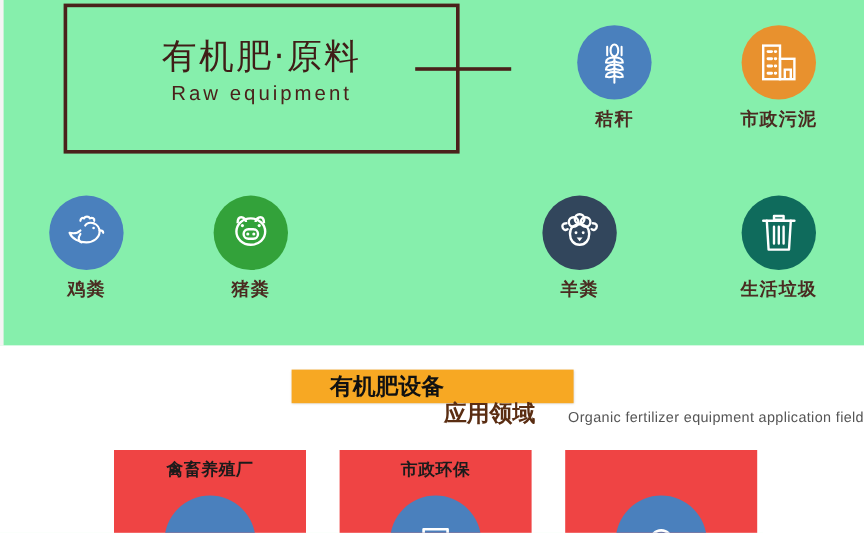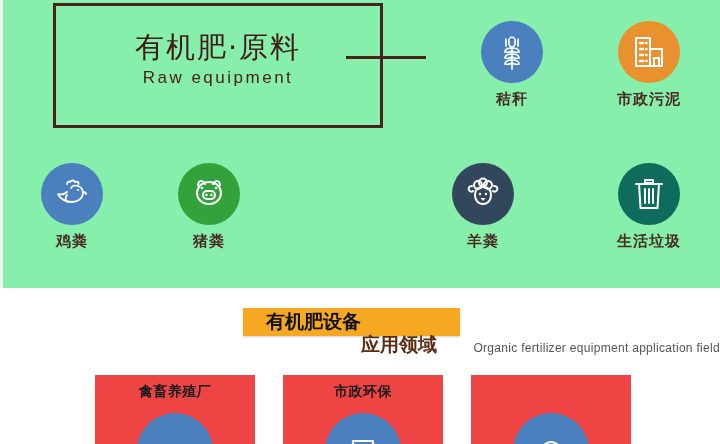--- a/index.html
+++ b/index.html
@@ -101,21 +101,21 @@
   
   .app-section {
     position: absolute;
     left: 0; top: 288px;
     width: 720px; height: 156px;
     background: #ffffff;
   }
   .app-banner {
     position: absolute;
     left: 243px; top: 20px;
-    width: 217px; height: 28px;
+    width: 235px; height: 28px;
     background: #f7a823;
     box-shadow: 0 1px 2px rgba(0,0,0,.18);
     display: flex;
     align-items: center;
     justify-content: center;
   }
   .app-banner .b1 {
     font-size: 19px;
     font-weight: bold;
     color: #111111;

